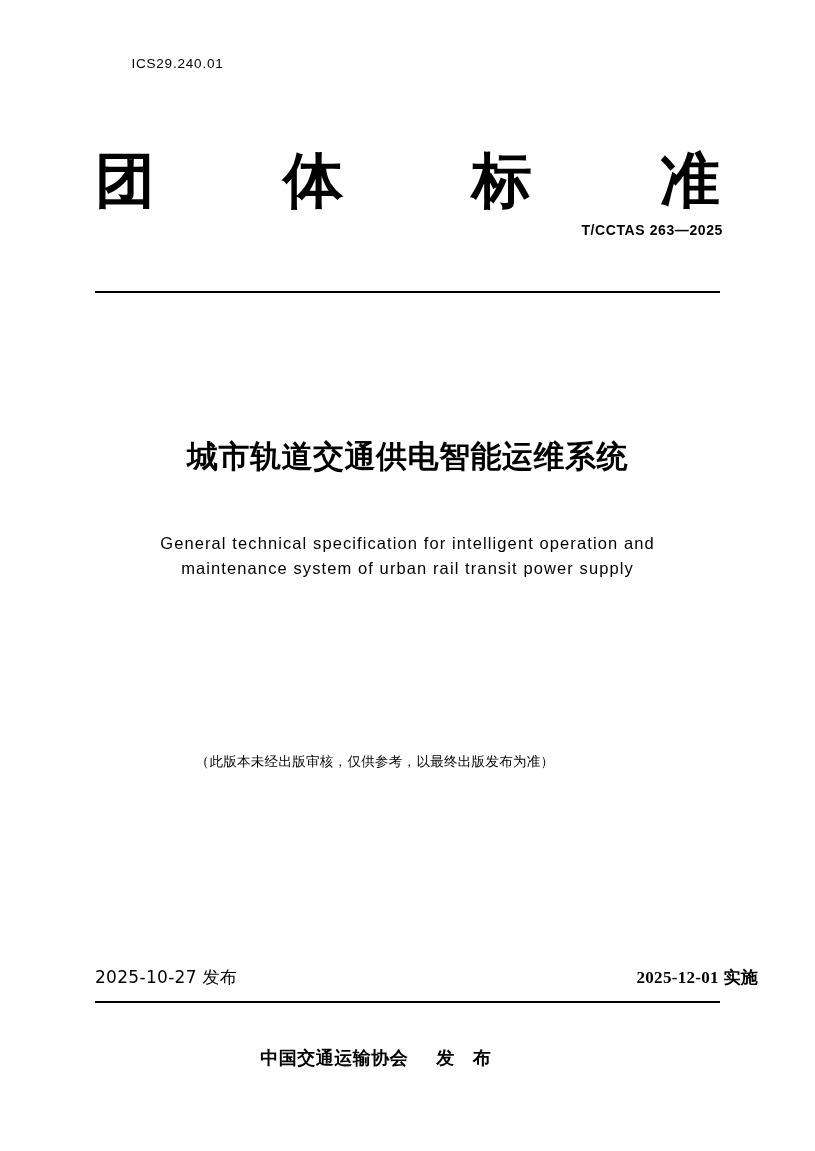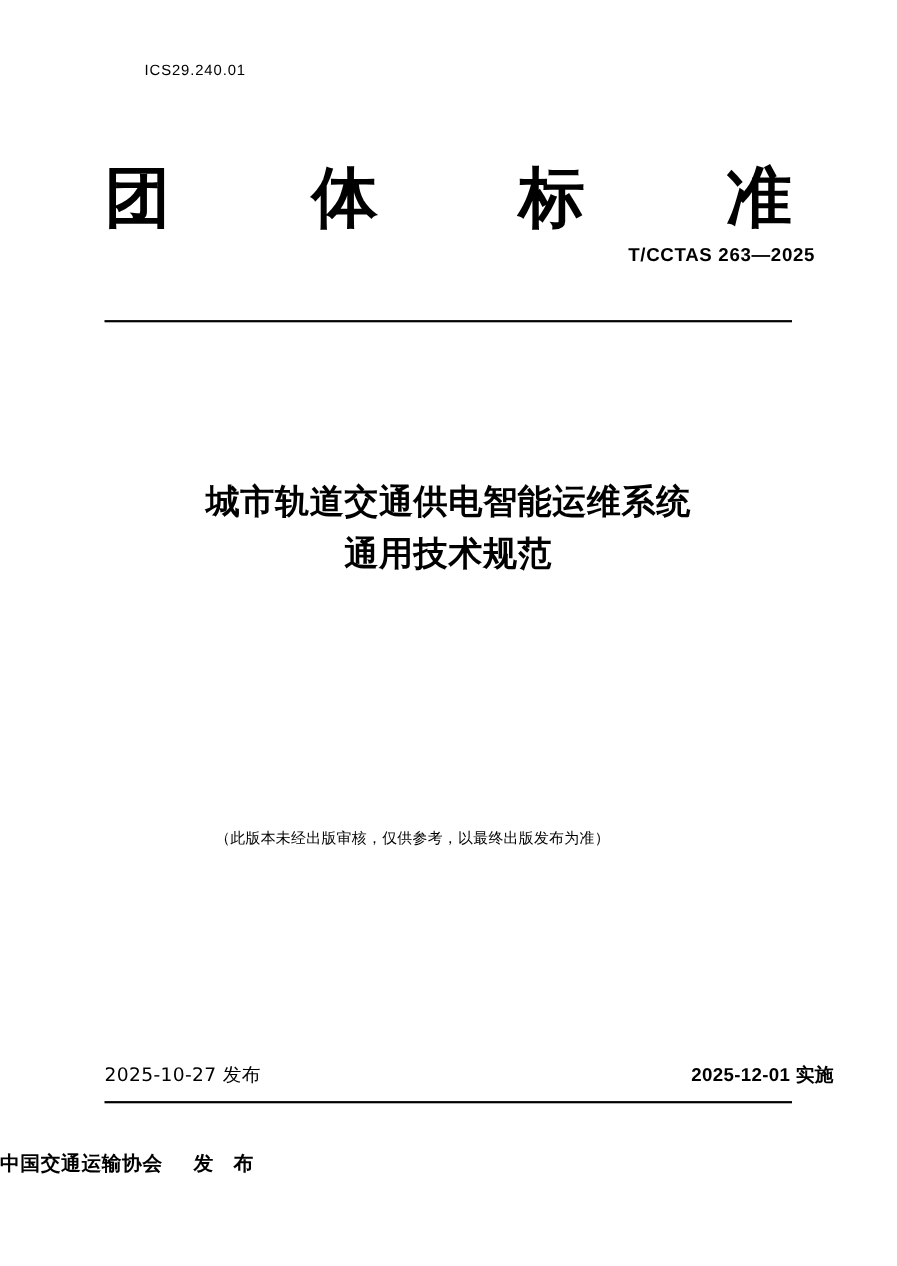--- a/index.html
+++ b/index.html
@@ -57,23 +57,23 @@
     font-family: "DejaVu Sans", "Liberation Sans", sans-serif;
     line-height: 80px;
   }
   .std-type span {
     display: block;
   }
 
   
   .std-number {
     position: absolute;
-    right: 74px;
+    right: 92px;
     top: 222px;
-    font-size: 17px;
+    font-size: 14px;
     font-weight: 700;
     letter-spacing: 0.6px;
     font-family: "Liberation Sans", sans-serif;
   }
 
   
   .rule-top {
     position: absolute;
     left: 95px;
     top: 291px;
@@ -142,36 +142,38 @@
     top: 966px;
     font-family: "DejaVu Sans", "Liberation Sans", sans-serif;
     font-size: 17px;
     font-weight: 400;
     letter-spacing: 0.3px;
   }
   .date-right {
     position: absolute;
     right: 57px;
     top: 966px;
-    font-family: Liberation Sans, sans-serif;
+    font-family: Liberation Serif, serif;
     font-size: 17px;
     font-weight: 700;
     letter-spacing: 0.3px;
   }
 
   
   .publisher {
     position: absolute;
     left: 0;
     top: 1046px;
     width: 693px;
+    text-align: center;
     font-family: "DejaVu Sans", "Liberation Sans", sans-serif;
     font-size: 18px;
     font-weight: 700;
     letter-spacing: 0.5px;
+    padding-left: 32px;
   }
   .publisher .pub-name {
     display: inline-block;
   }
   .publisher .pub-verb {
     display: inline-block;
     margin-left: 28px;
     letter-spacing: 6px;
   }
 </style>
@@ -192,23 +194,26 @@
     <span>标</span>
     <span>准</span>
   </div>
 
   <div class="std-number">T/CCTAS 263—2025</div>
 
   <div class="rule-top"></div>
 
   <div class="title-cn">
     <span class="line">城市轨道交通供电智能运维系统</span>
-    <span class="line">通用技术规范</span>
-  </div>
-
+  </div>
+
+  <div class="title-en">
+    <span class="line">General technical specification for intelligent operation and</span>
+    <span class="line">maintenance system of urban rail transit power supply</span>
+  </div>
 
   <div class="note">（此版本未经出版审核，仅供参考，以最终出版发布为准）</div>
 
   <div class="rule-bottom"></div>
 
   <div class="date-left">2025-10-27 发布</div>
   <div class="date-right">2025-12-01 实施</div>
 
   <div class="publisher">
     <span class="pub-name">中国交通运输协会</span><span class="pub-verb">发 布</span>

